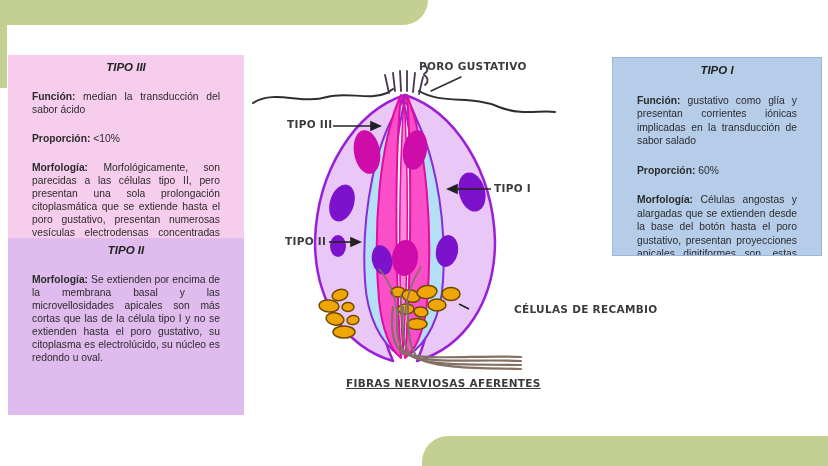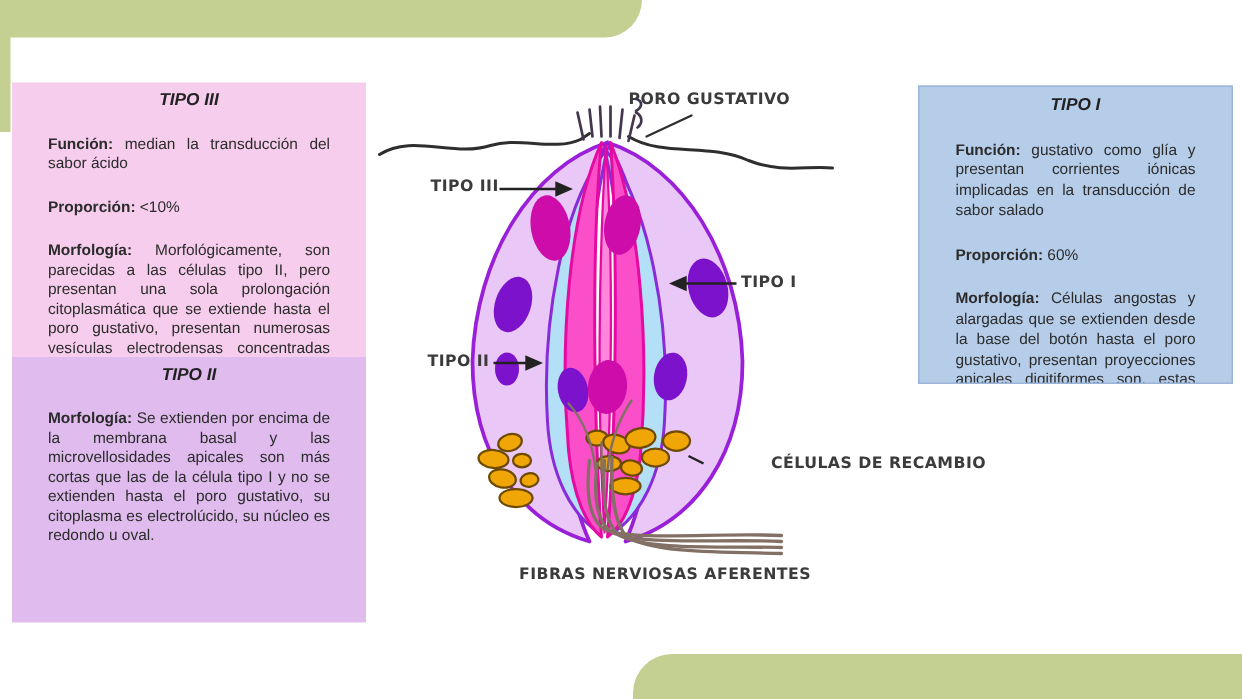--- a/index.html
+++ b/index.html
@@ -42,21 +42,21 @@
   .diagram svg{position:absolute;left:0;top:0;}
   .dlabel{
     position:absolute;font-family:"DejaVu Sans",sans-serif;font-weight:bold;
     font-size:10.5px;color:#3b3b3b;letter-spacing:0.3px;white-space:nowrap;
   }
   .lbl-poro{left:172px;top:5px;}
   .lbl-tipo3{left:40px;top:63px;}
   .lbl-tipo1{left:247px;top:127px;}
   .lbl-tipo2{left:38px;top:180px;}
   .lbl-recambio{left:225px;top:248px;margin-left:42px;}
-  .lbl-fibras{left:99px;top:322px;}
+  .lbl-fibras{left:99px;top:322px;text-decoration:underline;}
 </style>
 </head>
 <body>
 
 <div class="green-top"></div>
 <div class="green-left-strip"></div>
 <div class="green-bottom"></div>
 
 <div class="infobox box-tipo3">
   <div class="title">TIPO III</div>

